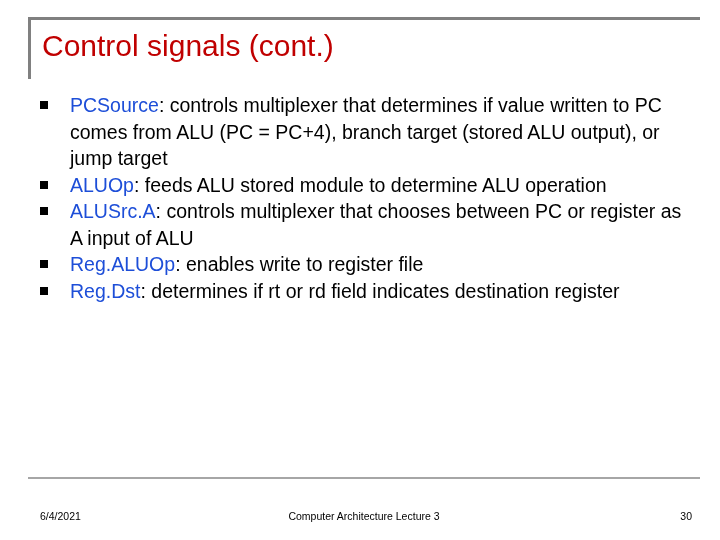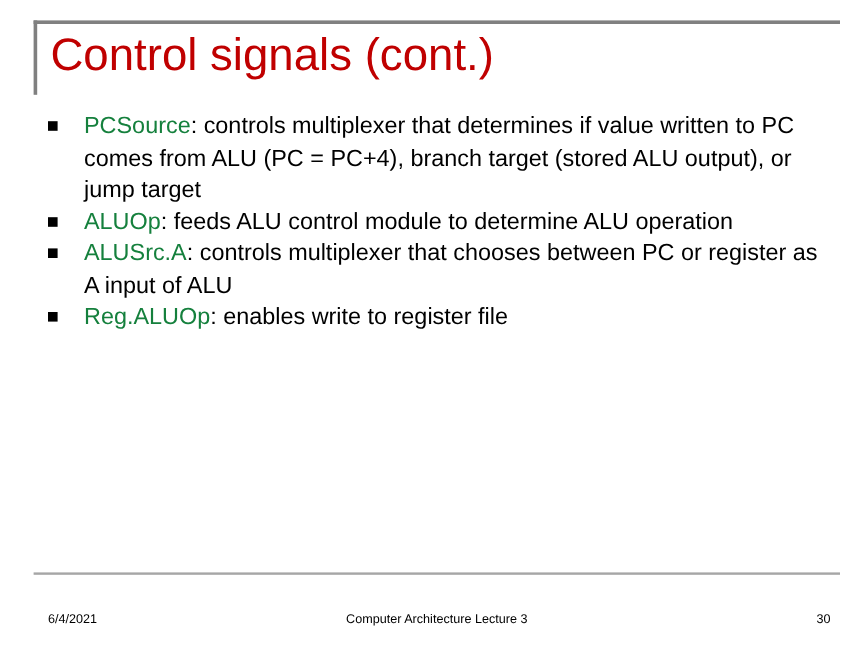--- a/index.html
+++ b/index.html
@@ -35,21 +35,21 @@
     top: 17px;
     width: 3px;
     height: 62px;
     background: #808080;
   }
   .title {
     position: absolute;
     left: 42px;
     top: 28px;
     width: 650px;
-    font-size: 38px;
+    font-size: 30px;
     line-height: 36px;
     color: #c00000;
     font-weight: normal;
     letter-spacing: 0px;
     white-space: nowrap;
   }
   .bullets {
     position: absolute;
     left: 32px;
     top: 92px;
@@ -66,21 +66,21 @@
   }
   .bullet .marker {
     position: absolute;
     left: 8px;
     top: 9px;
     width: 8px;
     height: 8px;
     background: #000000;
   }
   .bullet .term {
-    color: #15803d;
+    color: #1d4ed8;
   }
   .footer-rule {
     position: absolute;
     left: 28px;
     top: 477px;
     width: 672px;
     height: 2px;
     background: #a6a6a6;
   }
   .footer {
@@ -127,34 +127,38 @@
 
   <div class="bullets">
 
     <div class="bullet">
       <span class="marker"></span>
       <span class="term">PCSource</span><span class="desc">: controls multiplexer that determines if value written to PC comes from ALU (PC = PC+4), branch target (stored ALU output), or jump target</span>
     </div>
 
     <div class="bullet">
       <span class="marker"></span>
-      <span class="term">ALUOp</span><span class="desc">: feeds ALU control module to determine ALU operation</span>
+      <span class="term">ALUOp</span><span class="desc">: feeds ALU stored module to determine ALU operation</span>
     </div>
 
     <div class="bullet">
       <span class="marker"></span>
       <span class="term">ALUSrc.A</span><span class="desc">: controls multiplexer that chooses between PC or register as A input of ALU</span>
     </div>
 
 
     <div class="bullet">
       <span class="marker"></span>
       <span class="term">Reg.ALUOp</span><span class="desc">: enables write to register file</span>
     </div>
 
+    <div class="bullet">
+      <span class="marker"></span>
+      <span class="term">Reg.Dst</span><span class="desc">: determines if rt or rd field indicates destination register</span>
+    </div>
 
   </div>
 
   <div class="footer-rule"></div>
 
   <div class="footer">
     <div class="footer-date">6/4/2021</div>
     <div class="footer-center">Computer Architecture Lecture 3</div>
     <div class="footer-page">30</div>
   </div>

